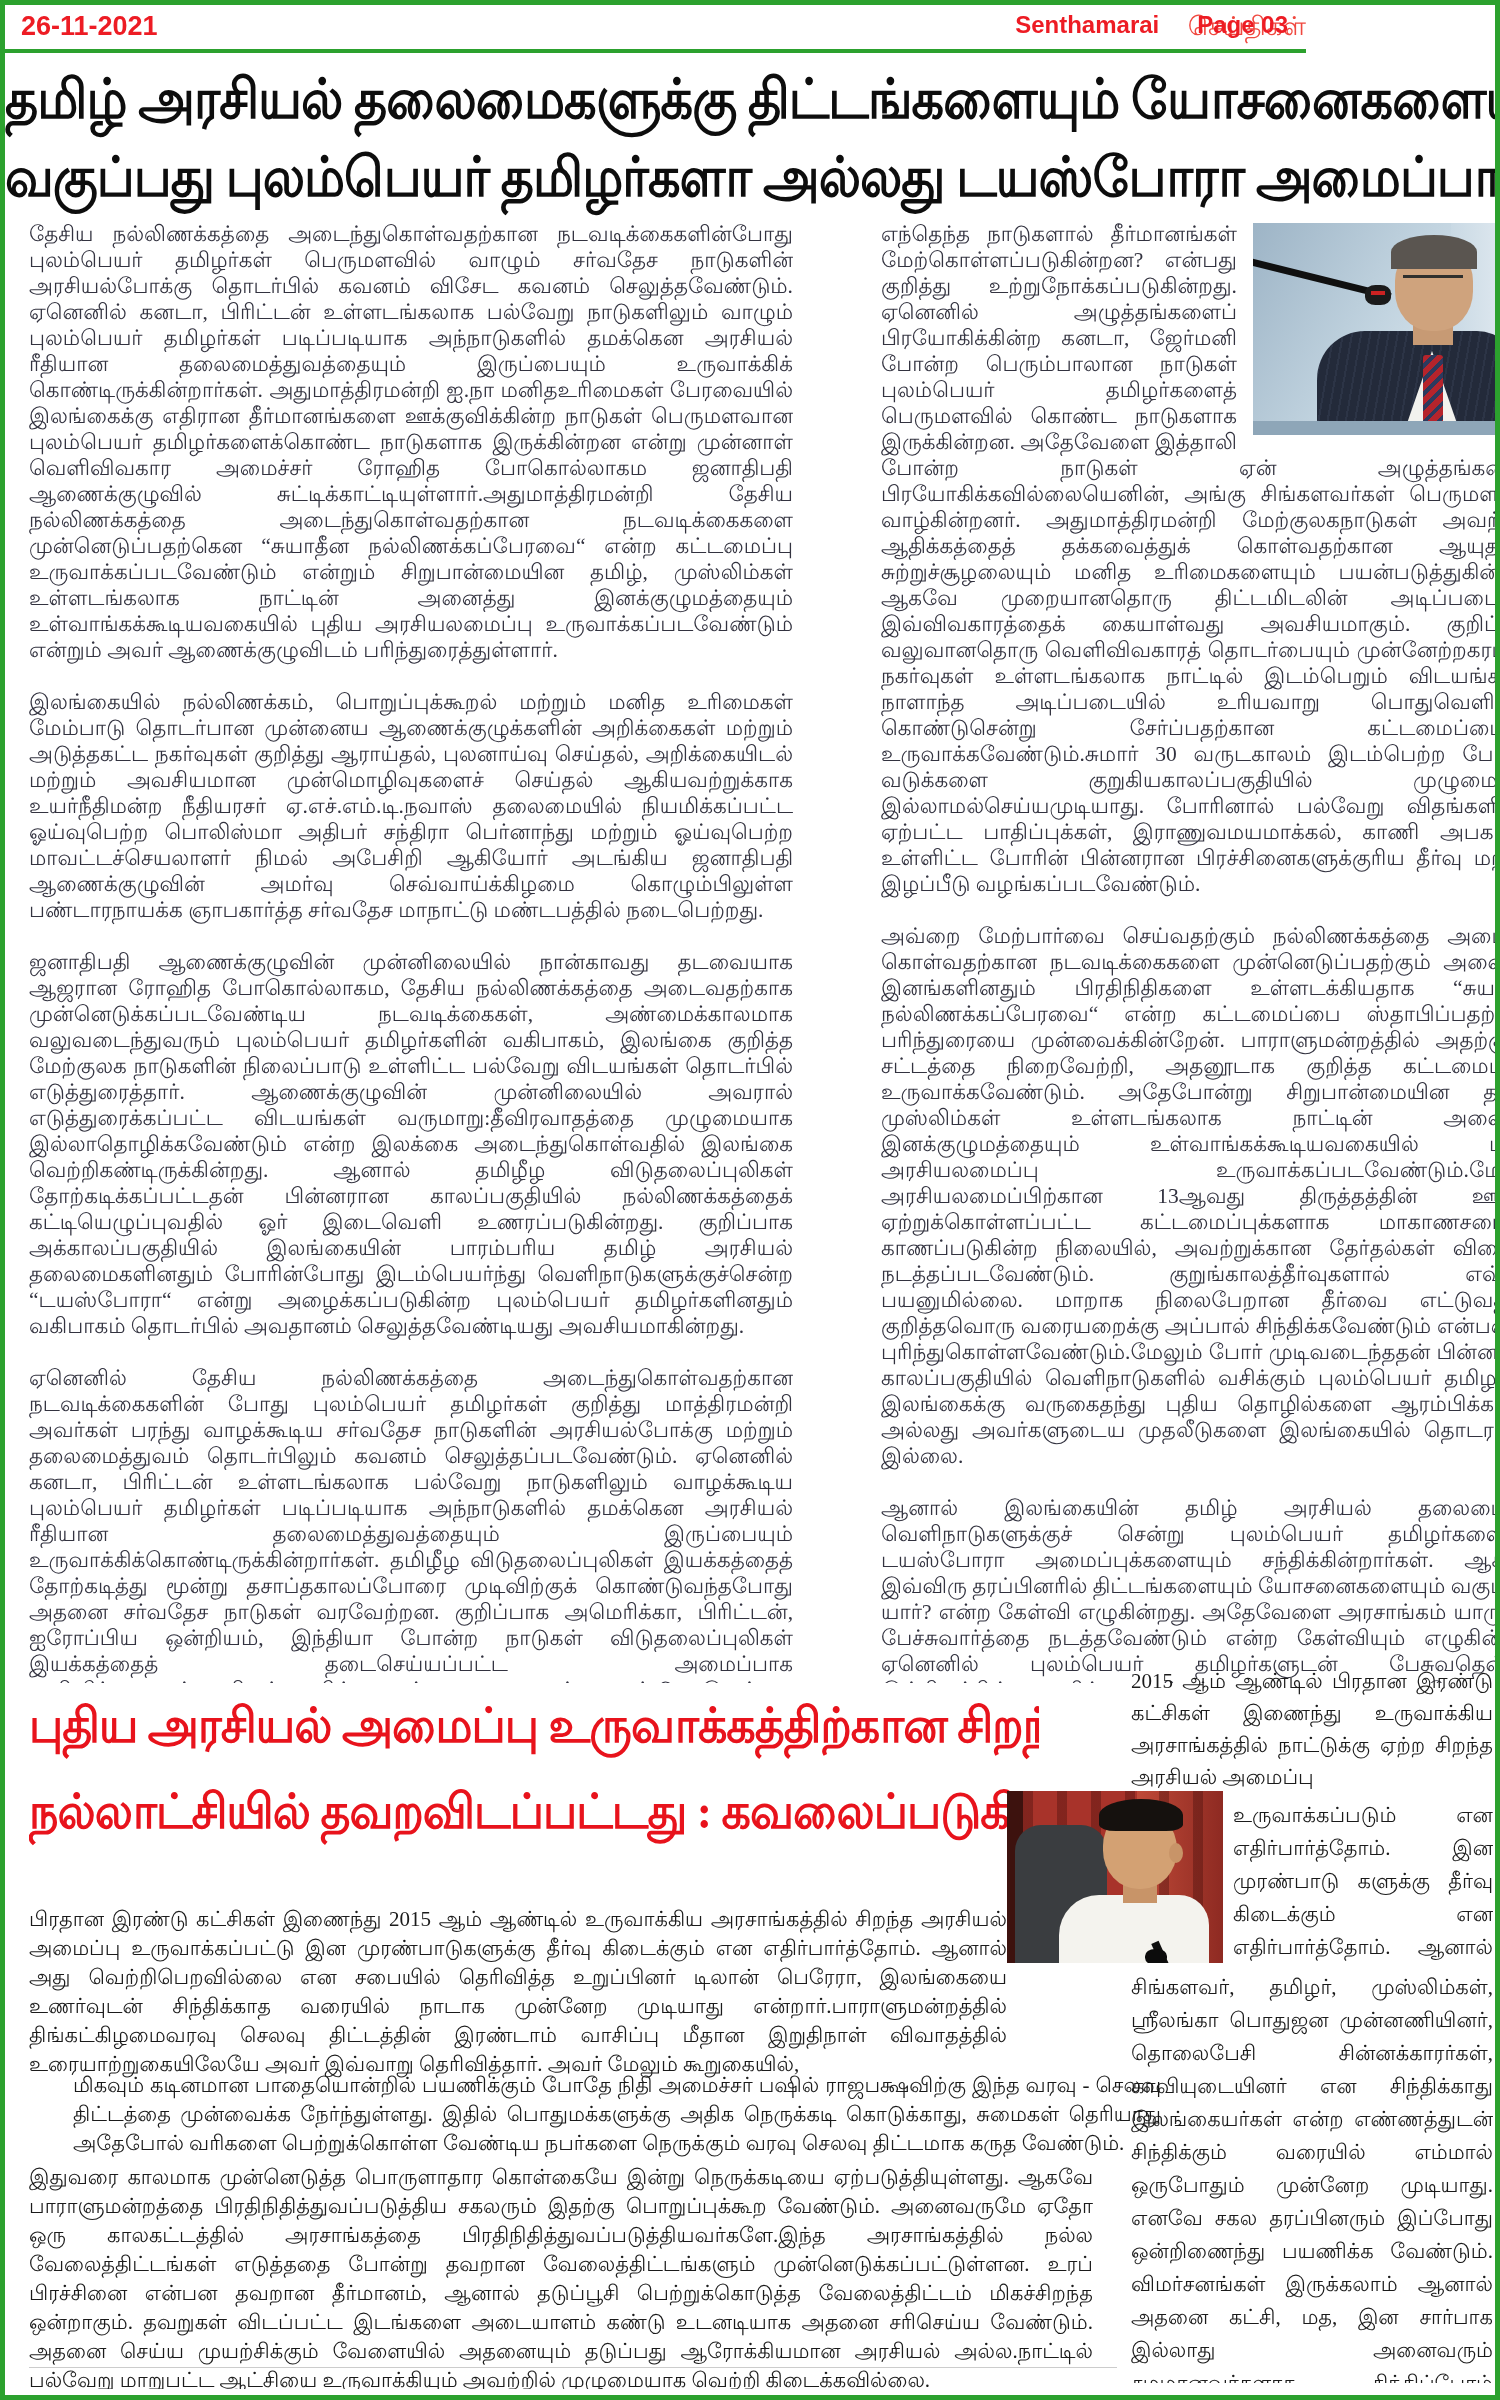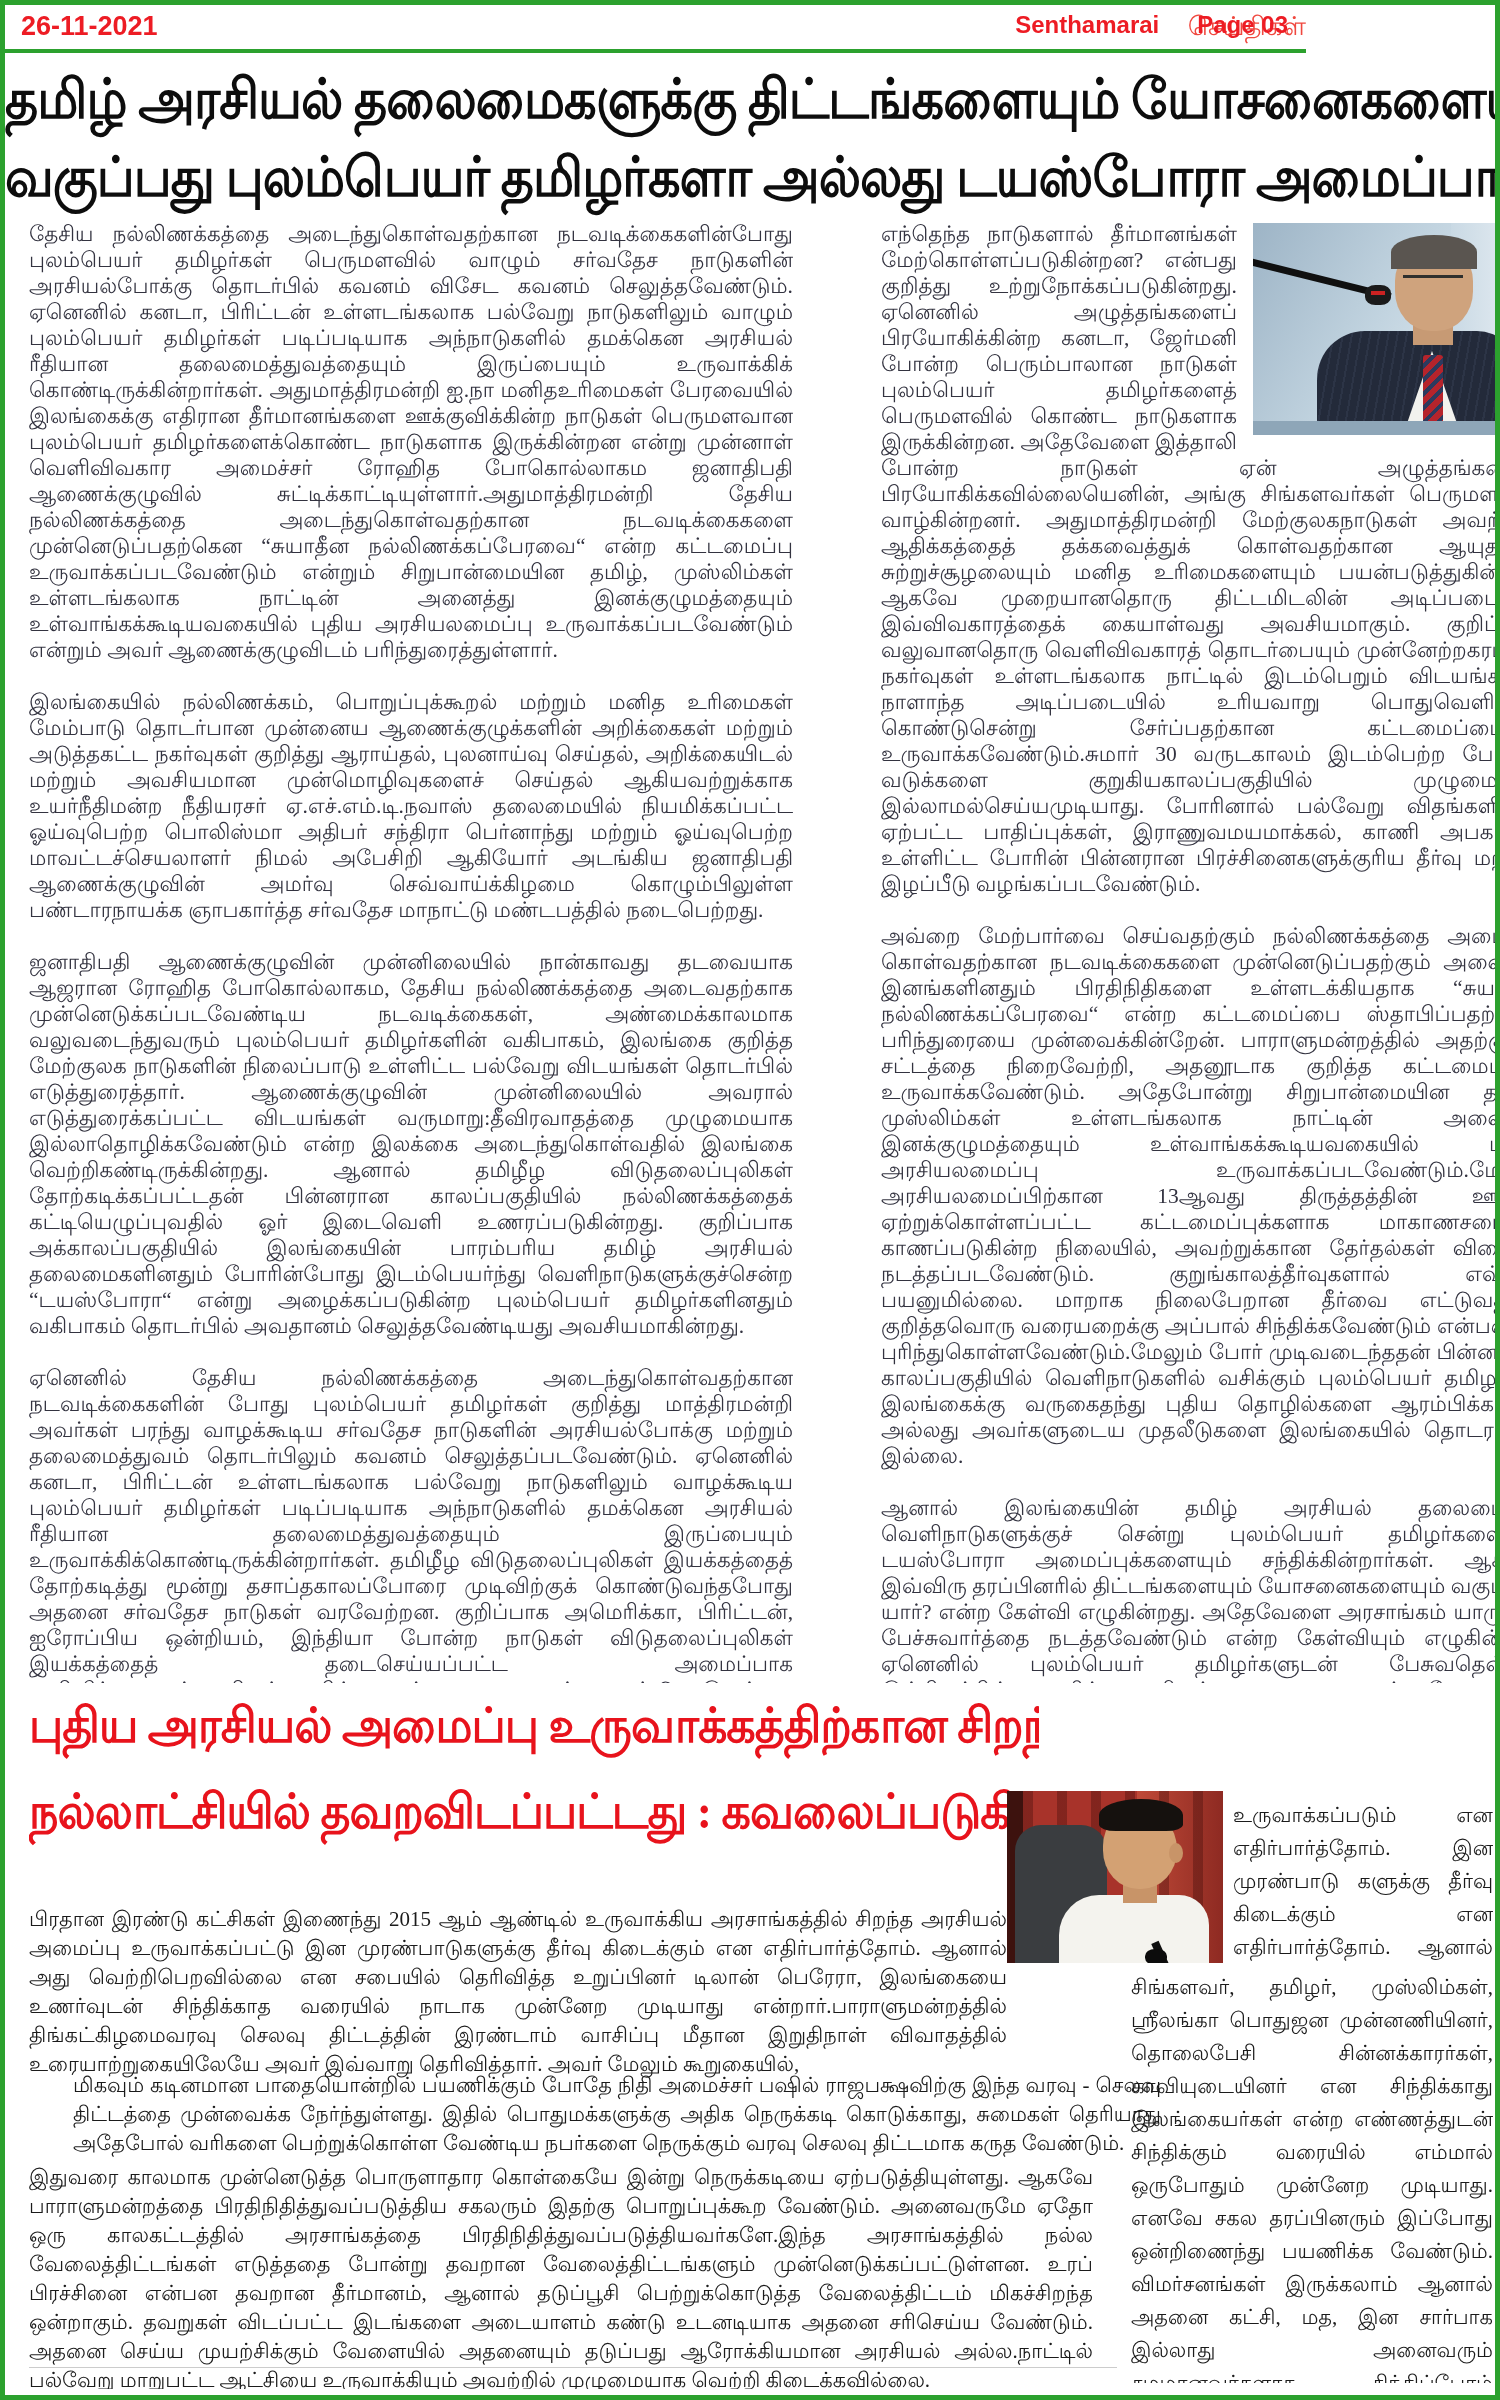--- a/index.html
+++ b/index.html
@@ -141,20 +141,23 @@
   <div class="a2block" id="colC">
     <p>பிரதான இரண்டு கட்சிகள் இணைந்து 2015 ஆம் ஆண்டில் உருவாக்கிய அரசாங்கத்தில் சிறந்த அரசியல் அமைப்பு உருவாக்கப்பட்டு இன முரண்பாடுகளுக்கு தீர்வு கிடைக்கும் என எதிர்பார்த்தோம். ஆனால் அது வெற்றிபெறவில்லை என சபையில் தெரிவித்த உறுப்பினர் டிலான் பெரேரா, இலங்கையை உணர்வுடன் சிந்திக்காத வரையில் நாடாக முன்னேற முடியாது என்றார்.பாராளுமன்றத்தில் திங்கட்கிழமைவரவு செலவு திட்டத்தின் இரண்டாம் வாசிப்பு மீதான இறுதிநாள் விவாதத்தில்  உரையாற்றுகையிலேயே அவர் இவ்வாறு தெரிவித்தார். அவர் மேலும் கூறுகையில்,</p>
   </div>
   <div class="a2block" id="colC2">
     <p>மிகவும் கடினமான பாதையொன்றில் பயணிக்கும் போதே நிதி அமைச்சர் பஷில் ராஜபக்ஷவிற்கு இந்த வரவு - செலவு திட்டத்தை முன்வைக்க நேர்ந்துள்ளது. இதில் பொதுமக்களுக்கு அதிக நெருக்கடி கொடுக்காது, சுமைகள் தெரியாது அதேபோல் வரிகளை பெற்றுக்கொள்ள வேண்டிய நபர்களை நெருக்கும் வரவு செலவு திட்டமாக கருத வேண்டும்.</p>
   </div>
   <div class="a2block" id="colD">
     <p>இதுவரை காலமாக முன்னெடுத்த பொருளாதார கொள்கையே இன்று நெருக்கடியை ஏற்படுத்தியுள்ளது. ஆகவே பாராளுமன்றத்தை பிரதிநிதித்துவப்படுத்திய சகலரும் இதற்கு பொறுப்புக்கூற வேண்டும். அனைவருமே ஏதோ ஒரு காலகட்டத்தில் அரசாங்கத்தை பிரதிநிதித்துவப்படுத்தியவர்களே.இந்த அரசாங்கத்தில் நல்ல வேலைத்திட்டங்கள் எடுத்ததை போன்று தவறான வேலைத்திட்டங்களும் முன்னெடுக்கப்பட்டுள்ளன. உரப் பிரச்சினை என்பன தவறான தீர்மானம், ஆனால் தடுப்பூசி பெற்றுக்கொடுத்த வேலைத்திட்டம் மிகச்சிறந்த ஒன்றாகும். தவறுகள் விடப்பட்ட இடங்களை அடையாளம் கண்டு உடனடியாக அதனை சரிசெய்ய வேண்டும். அதனை செய்ய முயற்சிக்கும் வேளையில் அதனையும் தடுப்பது ஆரோக்கியமான அரசியல் அல்ல.நாட்டில் பல்வேறு மாறுபட்ட ஆட்சியை உருவாக்கியும் அவற்றில் முழுமையாக வெற்றி கிடைக்கவில்லை.</p>
   </div>
 
+  <div class="a2block" id="colE1">
+    <p>2015 ஆம் ஆண்டில் பிரதான இரண்டு கட்சிகள் இணைந்து உருவாக்கிய அரசாங்கத்தில் நாட்டுக்கு ஏற்ற சிறந்த அரசியல் அமைப்பு</p>
+  </div>
   <div class="a2block" id="colE2">
     <p>உருவாக்கப்படும் என எதிர்பார்த்தோம். இன முரண்பாடு களுக்கு தீர்வு கிடைக்கும் என எதிர்பார்த்தோம். ஆனால் அது வெற்ற பெறவில்லை .இந்த நாட்டில் நாம்</p>
   </div>
   <div class="a2block" id="colE3">
     <p>சிங்களவர், தமிழர், முஸ்லிம்கள், ஸ்ரீலங்கா பொதுஜன முன்னணியினர், தொலைபேசி சின்னக்காரர்கள், காவியுடையினர் என சிந்திக்காது இலங்கையர்கள் என்ற எண்ணத்துடன் சிந்திக்கும் வரையில் எம்மால் ஒருபோதும் முன்னேற முடியாது. எனவே சகல தரப்பினரும் இப்போது ஒன்றிணைந்து பயணிக்க வேண்டும். விமர்சனங்கள் இருக்கலாம் ஆனால் அதனை கட்சி, மத, இன சார்பாக இல்லாது அனைவரும் சமமானவர்களாக சிந்திப்போம் என்றார்.</p>
   </div>
 
   <div class="hairline"></div>
 </div>
 

